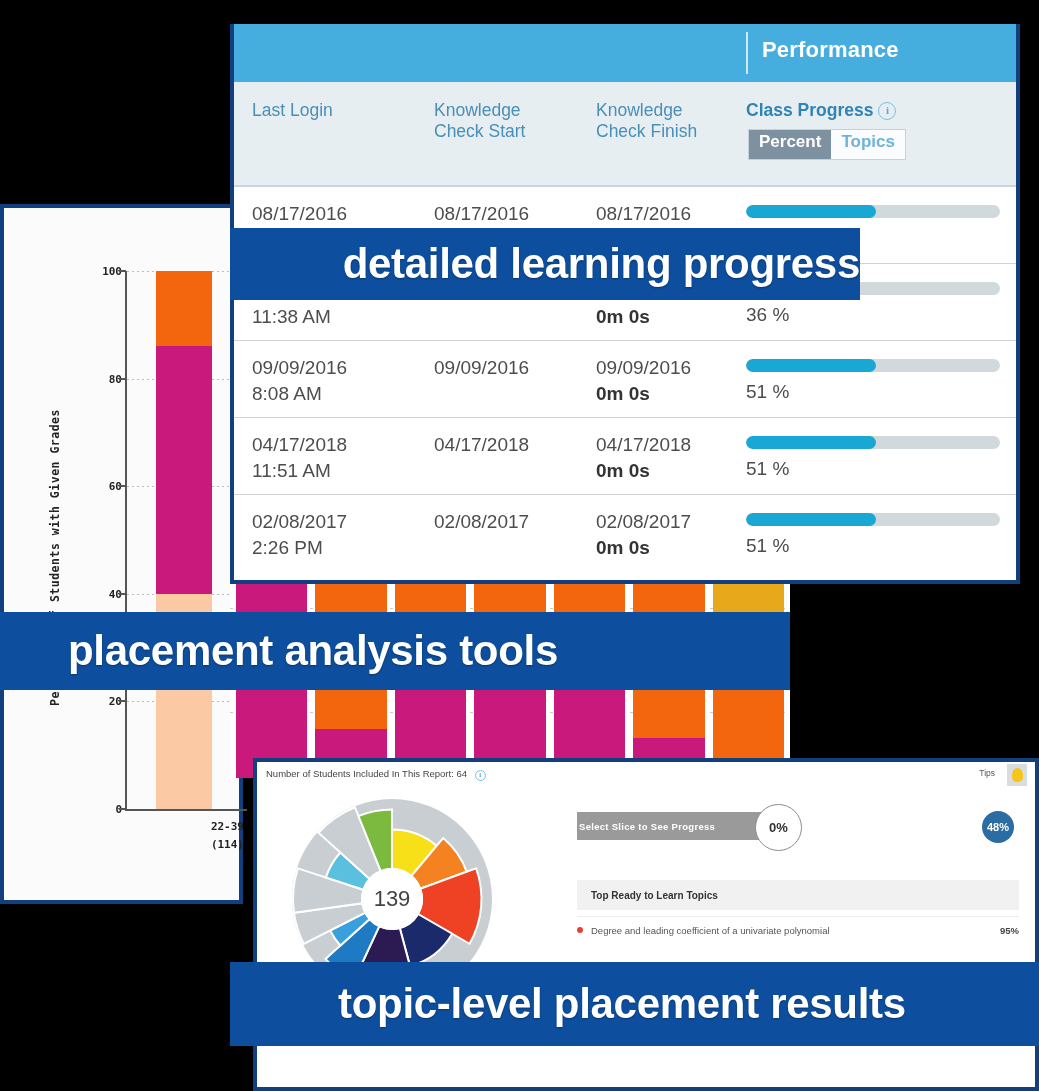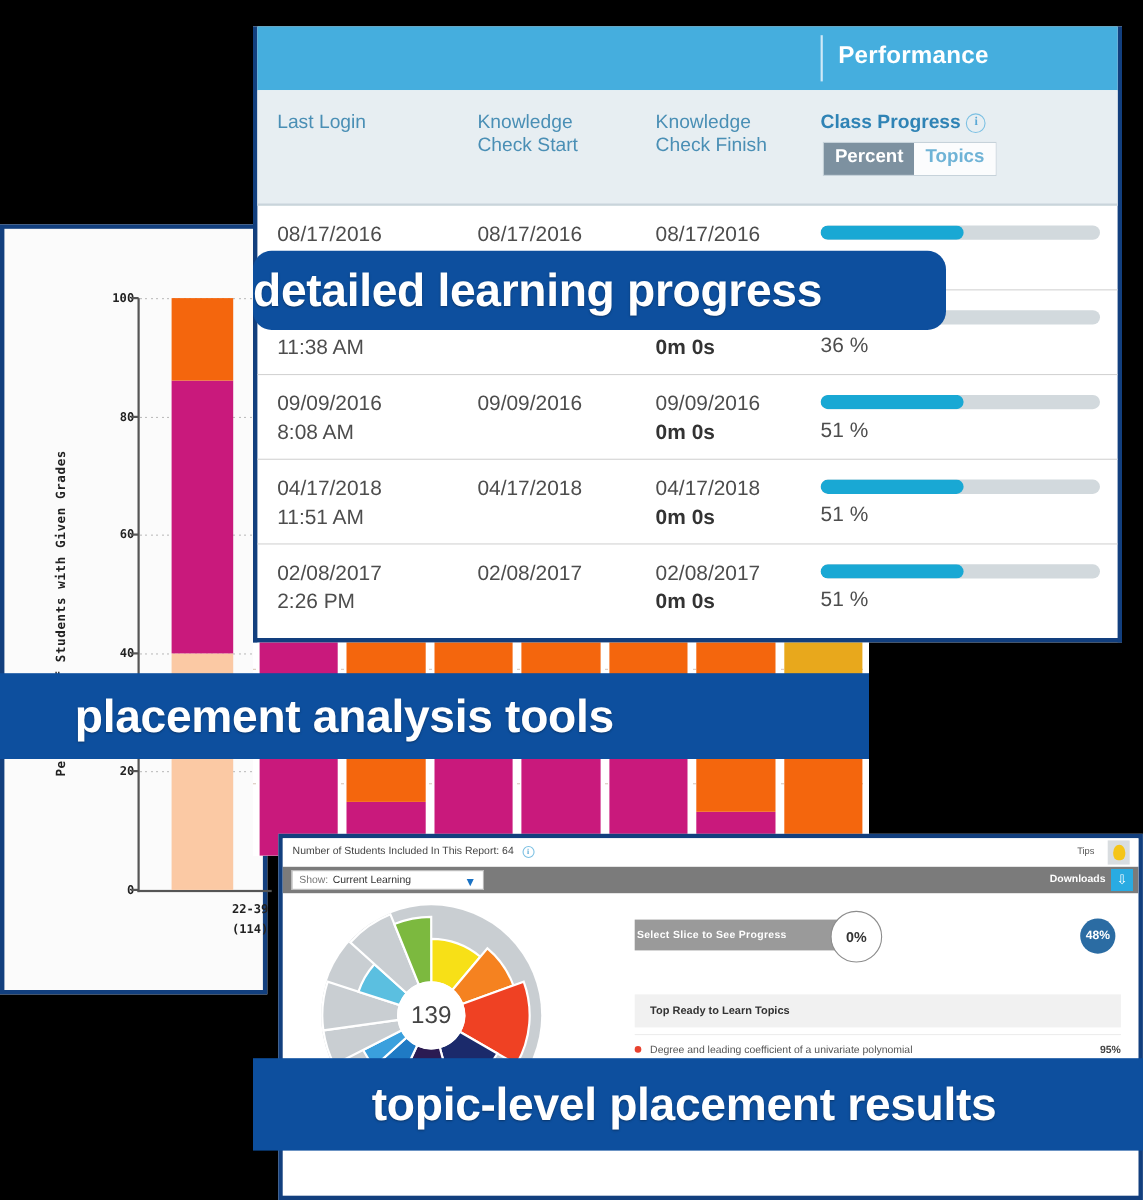--- a/index.html
+++ b/index.html
@@ -115,21 +115,21 @@
   .topic{position:absolute;left:320px;right:16px;height:26px;display:flex;align-items:center;
          font-size:9.5px;color:#555;border-top:1px solid #ededed;}
   .topic .dot{width:6px;height:6px;border-radius:50%;margin-right:8px;flex:none;}
   .topic .pc{margin-left:auto;font-weight:bold;color:#444;}
 
   
   .banner{position:absolute;background:#0d4f9e;display:flex;align-items:center;
           z-index:50;}
   .banner span{color:#fff;font-size:42px;font-weight:bold;letter-spacing:-.3px;
                text-shadow:0 1px 2px rgba(0,0,0,.35);}
-  #banner-1{left:230px;top:228px;width:630px;height:72px;justify-content:flex-start;border-radius:17px;}
+  #banner-1{left:230px;top:228px;width:630px;height:72px;justify-content:flex-end;}
   #banner-2{left:0;top:612px;width:790px;height:78px;padding-left:68px;box-sizing:border-box;}
   #banner-3{left:230px;top:962px;width:809px;height:84px;padding-left:108px;box-sizing:border-box;}
 </style>
 </head>
 <body>
 
 <div class="panel" id="chart-panel">
   <div class="chart-inner">
     <div class="ylabel">Percentage of Students with Given Grades</div>
     <div class="axis-v"></div>
@@ -273,29 +273,20 @@
   <div class="rep-top">
     <div class="rep-count">
       <span>Number of Students Included In This Report: 64</span>
       <span class="info-ico" style="width:9px;height:9px;font-size:7px;line-height:8px;border-width:1px;vertical-align:0">i</span>
     </div>
     <div class="rep-tips">Tips</div>
     <div class="bulb">
         <i></i>
       </div>
   </div>
-  <div class="rep-bar">
-    <div class="sel">
-      <span class="lbl">Show:</span>
-      <span>Current Learning</span>
-      <span class="chev">▼</span>
-    </div>
-    <div class="dl">Downloads</div>
-    <div class="dl-ico">⇩</div>
-  </div>
   <div class="rep-body">
     <div class="pie-wrap">
       <svg id="pie-svg" width="210" height="210" viewBox="0 0 210 210">
           <circle cx="105" cy="105" r="100" fill="#c9ced2"></circle>
           <path d="M105 75 L105 35.5 A69.5 69.5 0 0 1 149.6737388732145 51.75991120323103 L124.28362829059618 82.01866670643066 A30 30 0 0 0 105 75 Z" fill="#f7e017" stroke="#fff" stroke-width="2"></path>
           <path d="M124.28362829059618 82.01866670643066 L156.10161497007988 44.09946677204125 A79.5 79.5 0 0 1 179.70556335247971 77.80939860560935 L133.19077862357724 94.73939570022993 A30 30 0 0 0 124.28362829059618 82.01866670643066 Z" fill="#f58220" stroke="#fff" stroke-width="2"></path>
           <path d="M133.19077862357724 94.73939570022993 L189.10248956033882 74.38919717235265 A89.5 89.5 0 0 1 182.50927363870727 149.75 L130.98076211353316 120 A30 30 0 0 0 133.19077862357724 94.73939570022993 Z" fill="#ef4123" stroke="#fff" stroke-width="2"></path>
           <path d="M130.98076211353316 120 L165.18876556301848 139.75 A69.5 69.5 0 0 1 122.98792363462519 172.13184492709024 L112.76457135307562 133.97777478867204 A30 30 0 0 0 130.98076211353316 120 Z" fill="#1b2a6b" stroke="#fff" stroke-width="2"></path>
           <path d="M112.76457135307562 133.97777478867204 L125.5761140856504 181.79110318998093 A79.5 79.5 0 0 1 71.4018481916144 177.05146906941368 L92.32145214777901 132.1892336110995 A30 30 0 0 0 112.76457135307562 133.97777478867204 Z" fill="#2b1b52" stroke="#fff" stroke-width="2"></path>
           <path d="M92.32145214777901 132.1892336110995 L67.17566557420741 186.11454693978018 A89.5 89.5 0 0 1 38.48853811977324 164.8871892691178 L82.70565523567818 125.07391819076575 A30 30 0 0 0 92.32145214777901 132.1892336110995 Z" fill="#1f7ac4" stroke="#fff" stroke-width="2"></path>

